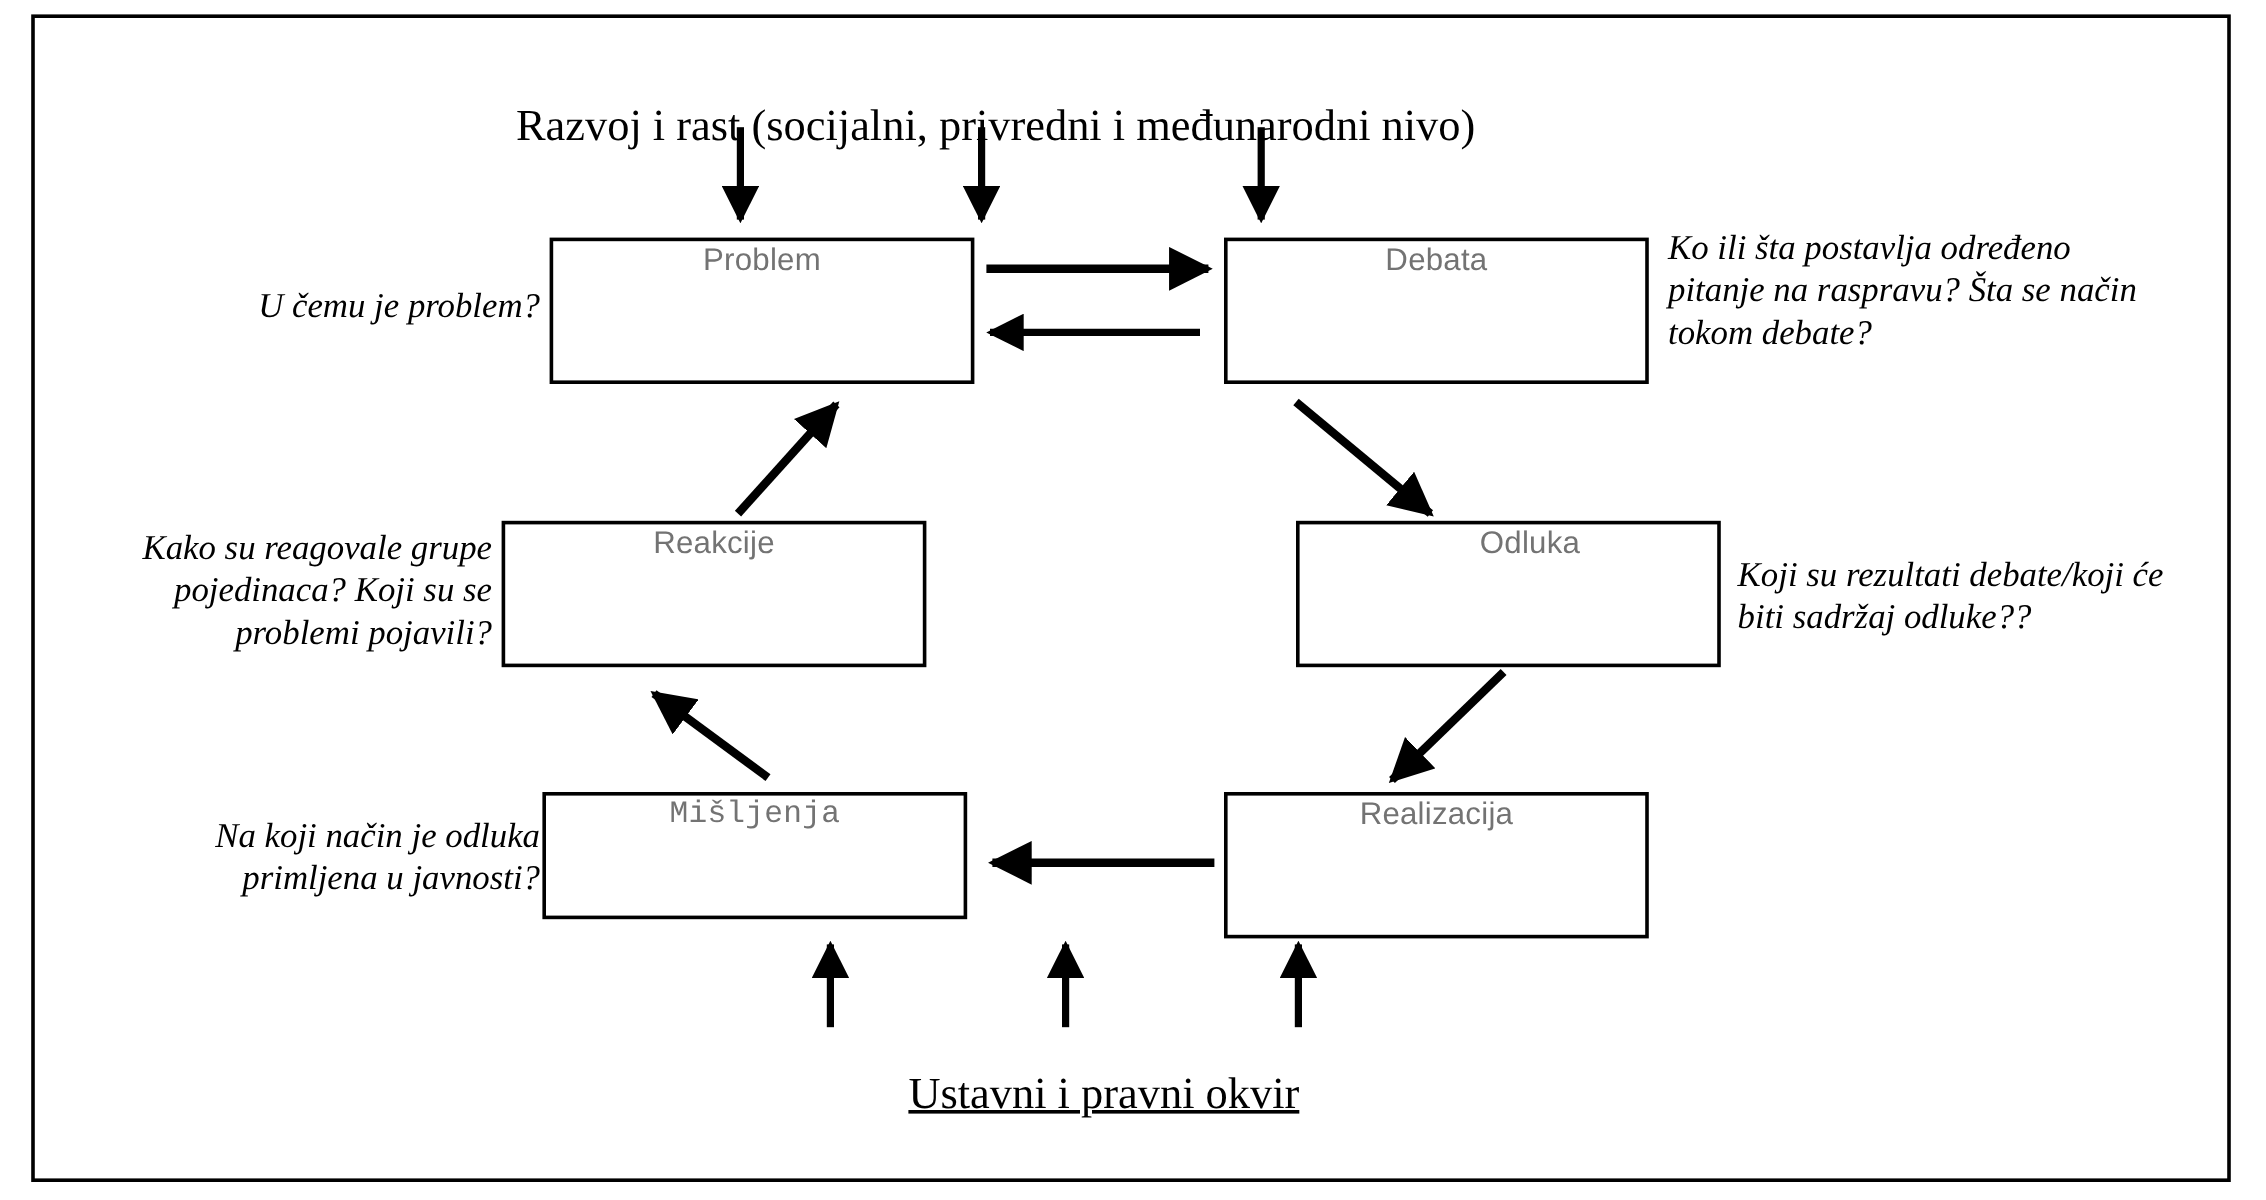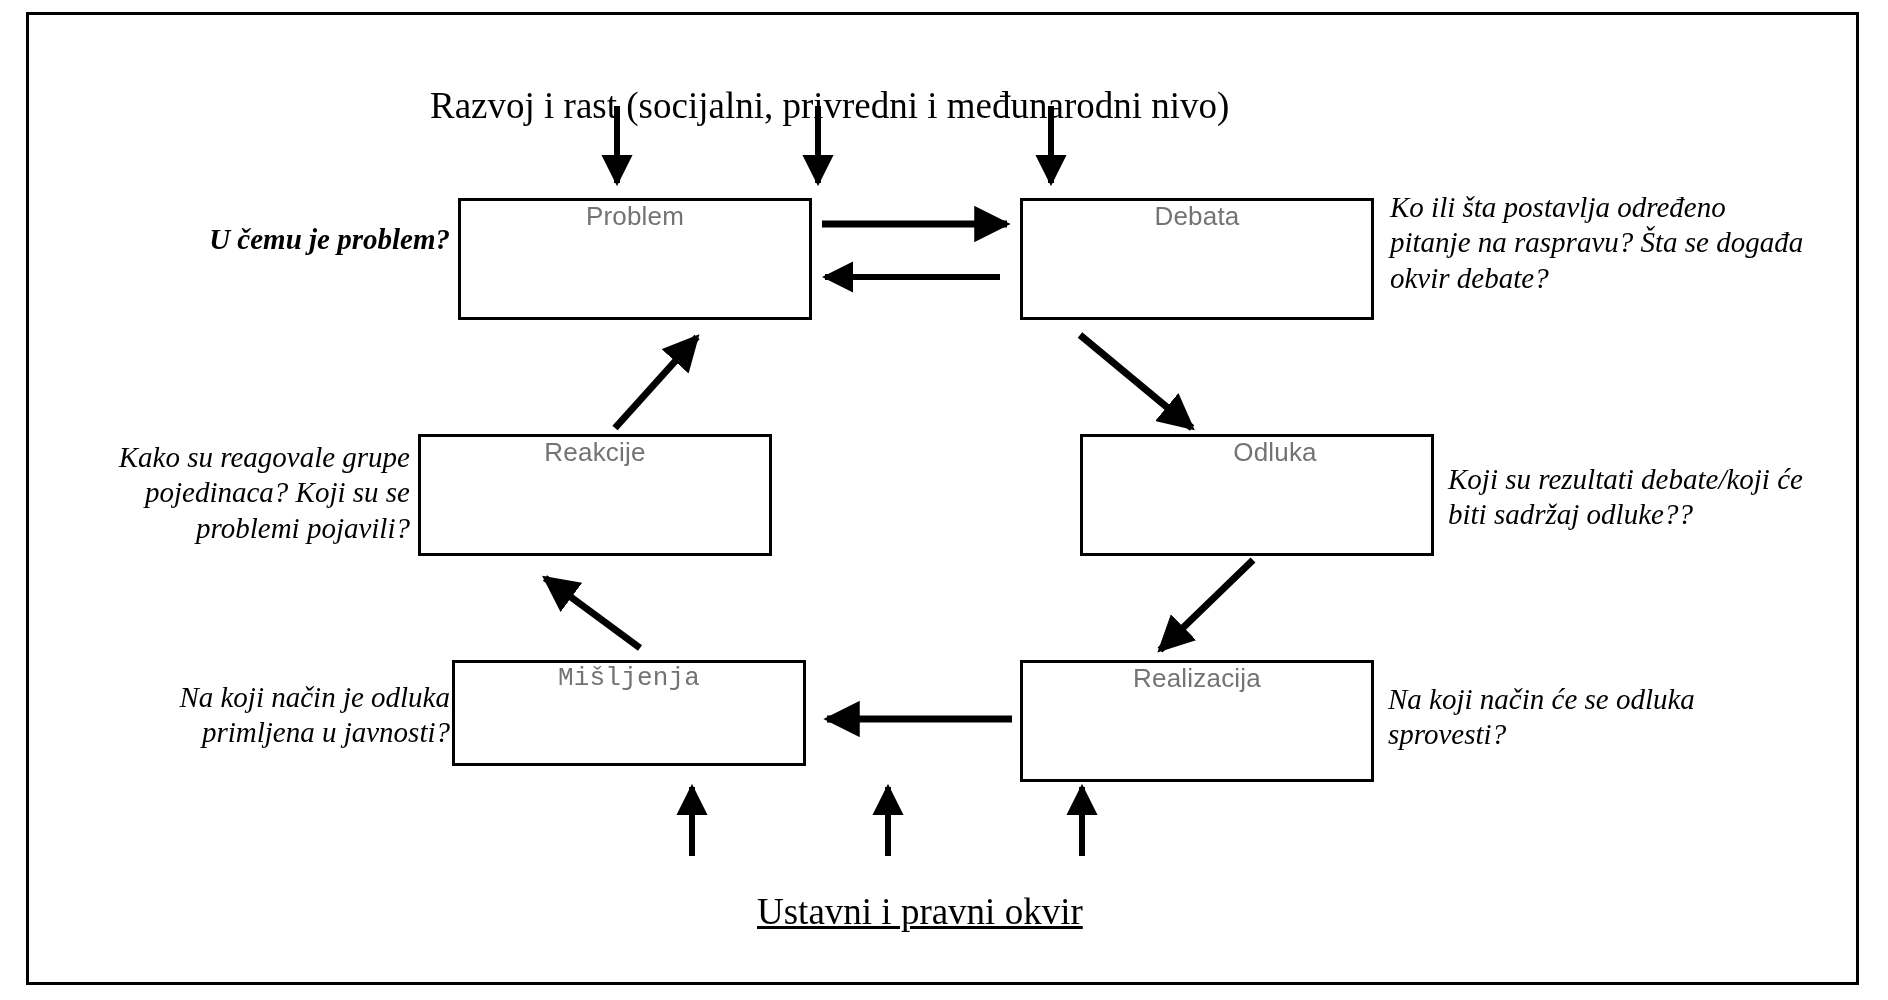--- a/index.html
+++ b/index.html
@@ -126,25 +126,24 @@
   </div>
 
   <div class="node-box" style="left:452px; top:660px; width:354px; height:106px;font-family:Liberation Mono, monospace;">
     <span>Mišljenja</span>
   </div>
 
   <div class="node-box" style="left:1020px; top:660px; width:354px; height:122px;">
     <span>Realizacija</span>
   </div>
 
-  <div class="annotation right-align" style="left:100px; top:222px; width:350px;font-weight:bold;">U čemu je problem?</div>
+  <div class="annotation right-align" style="left:100px; top:238px; width:350px;">U čemu je problem?</div>
 
-  <div class="annotation left-align" style="left:1390px; top:190px; width:420px;">Ko ili šta  postavlja određeno pitanje na raspravu? Šta  se događa okvir debate?</div>
+  <div class="annotation left-align" style="left:1390px; top:190px; width:420px;">Ko ili šta  postavlja određeno pitanje na raspravu? Šta  se način tokom debate?</div>
 
   <div class="annotation right-align" style="left:60px; top:440px; width:350px;">Kako su reagovale grupe pojedinaca? Koji su se problemi pojavili?</div>
 
   <div class="annotation left-align" style="left:1448px; top:462px; width:390px;">Koji su rezultati debate/koji će biti sadržaj odluke??</div>
 
   <div class="annotation right-align" style="left:110px; top:680px; width:340px;">Na koji način je odluka primljena u javnosti?</div>
 
-  <div class="annotation left-align" style="left:1388px; top:682px; width:380px;">Na koji način će se odluka sprovesti?</div>
 
 </div>
 
 </body></html>

